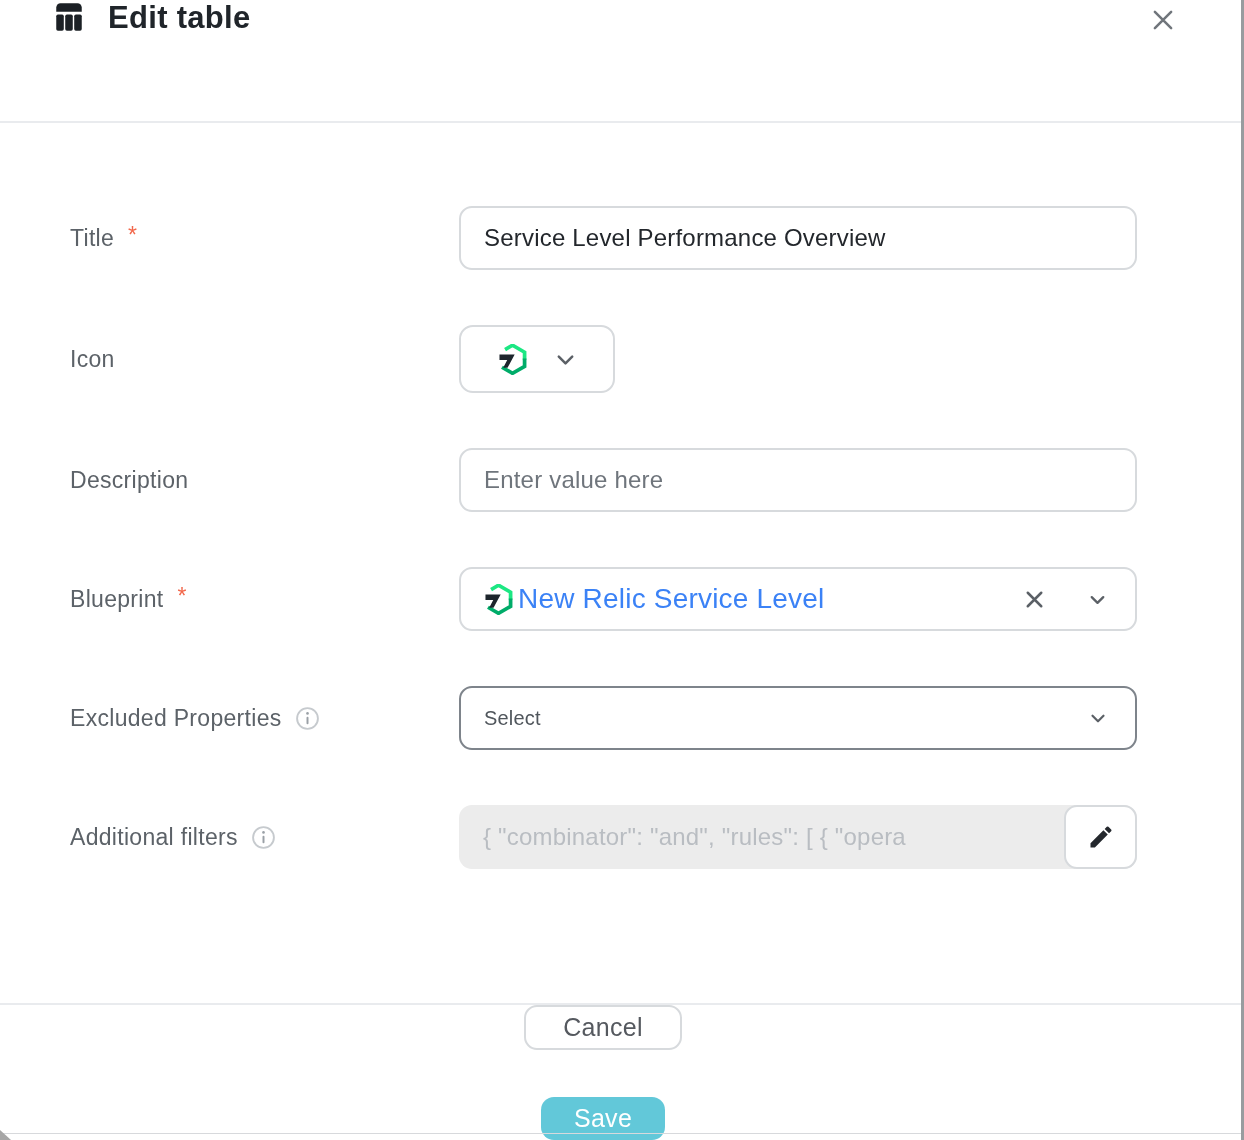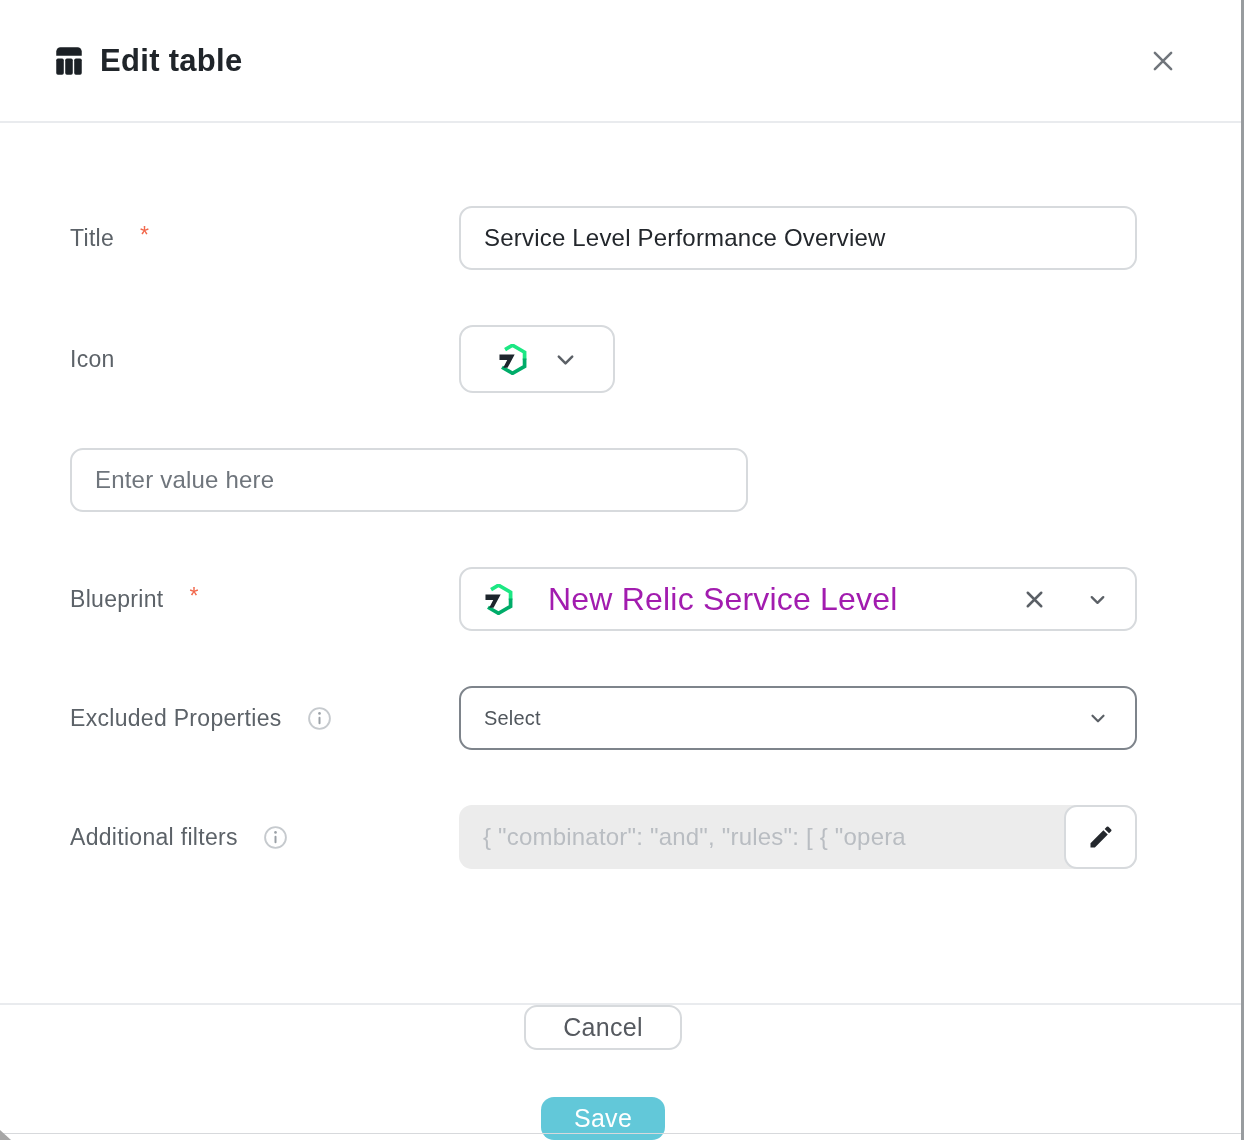--- a/index.html
+++ b/index.html
@@ -8,38 +8,39 @@
     position:relative;
     width:1244px; height:1140px;
     background:#ffffff;
     font-family:"Liberation Sans", sans-serif;
     border-right:3px solid #989c9f;
     overflow:hidden;
   }
   
   .modal-header {
     height:123px;
-    display:flex; align-items:center;
+    display:flex; align-items:flex-start;
     padding:0 58px 0 52px;
     border-bottom:2px solid #e9ebee;
+    gap:8px;
   }
   .header-icon { width:34px; height:34px; flex:0 0 auto; }
   .header-title {
     margin-left:14px;
     font-size:31px; font-weight:600; color:#20252a; letter-spacing:.3px;
   }
   .close-btn {
     margin-left:auto; background:none; border:none; cursor:pointer;
     width:40px; height:40px; display:flex; align-items:center; justify-content:center;
   }
   
   .modal-body { padding:83px 0 0 70px; }
   .form-row { display:flex; align-items:center; margin-bottom:55px; }
   .row-label {
-    width:389px; display:flex; align-items:center; gap:25px;
+    width:389px; display:flex; align-items:center; gap:13px;
     font-size:23px; color:#5c6268; letter-spacing:.3px;
   }
   .required-mark { color:#f2684c; font-size:23px; position:relative; top:-3px; margin-left:1px; }
   .row-control { width:678px; }
   .text-input {
     width:678px; height:64px;
     border:2px solid #d7dadd; border-radius:13px;
     padding:0 23px; font-size:24px; color:#23272c;
     font-family:"Liberation Sans", sans-serif; letter-spacing:.2px;
     background:#fff; outline:none;
@@ -51,21 +52,21 @@
     display:flex; align-items:center; justify-content:center; gap:26px;
     cursor:pointer;
   }
   .select-box {
     height:64px; width:678px;
     border:2px solid #d7dadd; border-radius:13px; background:#fff;
     display:flex; align-items:center;
     padding:0 26px 0 22px; cursor:pointer;
   }
   .select-box.strong-border { border-color:#7e848b; padding-left:23px; }
-  .blueprint-text { margin-left:34px; font-size:32px; color:#a21caf; letter-spacing:.2px; }
+  .blueprint-text { margin-left:4px; font-size:28px; color:#3b82f6; letter-spacing:.2px; }
   .select-placeholder { font-size:20px; color:#50565c; letter-spacing:.2px; }
   .spacer { flex:1; }
   .clear-btn { background:none; border:none; cursor:pointer; display:flex; margin-right:38px; }
   .filters-wrap { position:relative; width:678px; height:64px; }
   .filters-value {
     position:absolute; inset:0; background:#ececec; border-radius:13px;
     display:flex; align-items:center;
     padding:0 88px 0 24px;
     font-size:24px; color:#b9bdc2; letter-spacing:.2px;
     white-space:nowrap; overflow:hidden;
@@ -139,20 +140,23 @@
             <path d="M8 34 L57 34 L34 77 L20 77 L33 52 L8 52 Z" fill="#1d252c"></path>
           </svg>
           <svg width="23" height="23" viewBox="0 0 24 24">
             <polyline points="5 9 12 16 19 9" stroke="#5b6066" stroke-width="2.6" fill="none" stroke-linecap="round" stroke-linejoin="round"></polyline>
           </svg>
         </div>
       </div>
     </div>
 
     <div class="form-row">
+      <div class="row-label">
+        <span>Description</span>
+      </div>
       <div class="row-control">
         <input class="text-input" type="text" placeholder="Enter value here" style="">
       </div>
     </div>
 
     <div class="form-row">
       <div class="row-label">
         <span>Blueprint</span>
           <span class="required-mark">*</span>
       </div>

